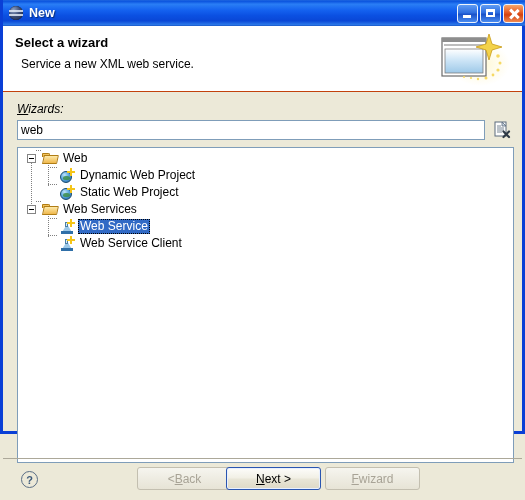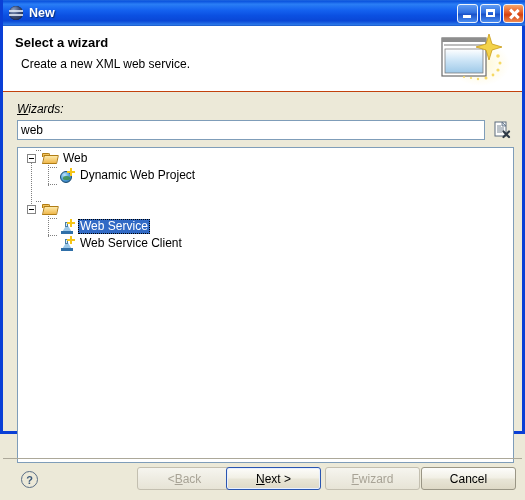--- a/index.html
+++ b/index.html
@@ -232,21 +232,21 @@
           <span class="glyph"></span>
         </div>
       <div class="wbtn close">
           <span class="glyph"></span>
         </div>
     </div>
   </div>
 
   <div id="header">
     <div id="header-title">Select a wizard</div>
-    <div id="header-desc">Create a new XML web service.</div>
+    <div id="header-desc">Service a new XML web service.</div>
     <svg id="banner" viewBox="0 0 78 58">
       <defs>
         <linearGradient id="winGrad" x1="0" y1="0" x2="0" y2="1">
           <stop offset="0" stop-color="#ffffff"></stop>
           <stop offset="0.45" stop-color="#cfe6f7"></stop>
           <stop offset="1" stop-color="#9ec9e8"></stop>
         </linearGradient>
         <radialGradient id="glow" cx="0.5" cy="0.5" r="0.5">
           <stop offset="0" stop-color="#fff7cf" stop-opacity="0.95"></stop>
           <stop offset="1" stop-color="#fff7cf" stop-opacity="0"></stop>
@@ -310,26 +310,34 @@
       <div class="twisty" style="left:9px;top:6px;"></div>
 
       <div class="trow" style="top:19px;left:41px;">
         <span class="ico globe">
             <i class="g"></i>
             <i class="spark"></i>
           </span>
         <span class="tlabel">Dynamic Web Project</span>
       </div>
 
+      <div class="trow" style="top:36px;left:41px;">
+        <span class="ico globe">
+            <i class="g"></i>
+            <i class="spark"></i>
+          </span>
+        <span class="tlabel">Static Web Project</span>
+      </div>
 
       <div class="trow" style="top:53px;left:24px;">
         <span class="ico folder">
             <i class="ft"></i>
             <i class="fb"></i>
           </span>
+        <span class="tlabel">Web Services</span>
       </div>
       <div class="twisty" style="left:9px;top:57px;"></div>
 
       <div class="trow" style="top:87px;left:41px;">
         <span class="ico flask">
             <i class="fl"></i>
             <i class="fn"></i>
             <i class="fbase"></i>
             <i class="spark"></i>
           </span>
@@ -363,19 +371,16 @@
           <span class="mn">N</span>
           <span>ext &gt;</span>
         </div>
 
       <div class="dbtn disabled" style="left:322px;">
           <span></span>
           <span class="mn">F</span>
           <span>wizard</span>
         </div>
 
-      <div class="dbtn" style="left:418px;">
-          <span>Cancel</span>
-        </div>
     </div>
 
   </div>
 </div>
 
 </body></html>

